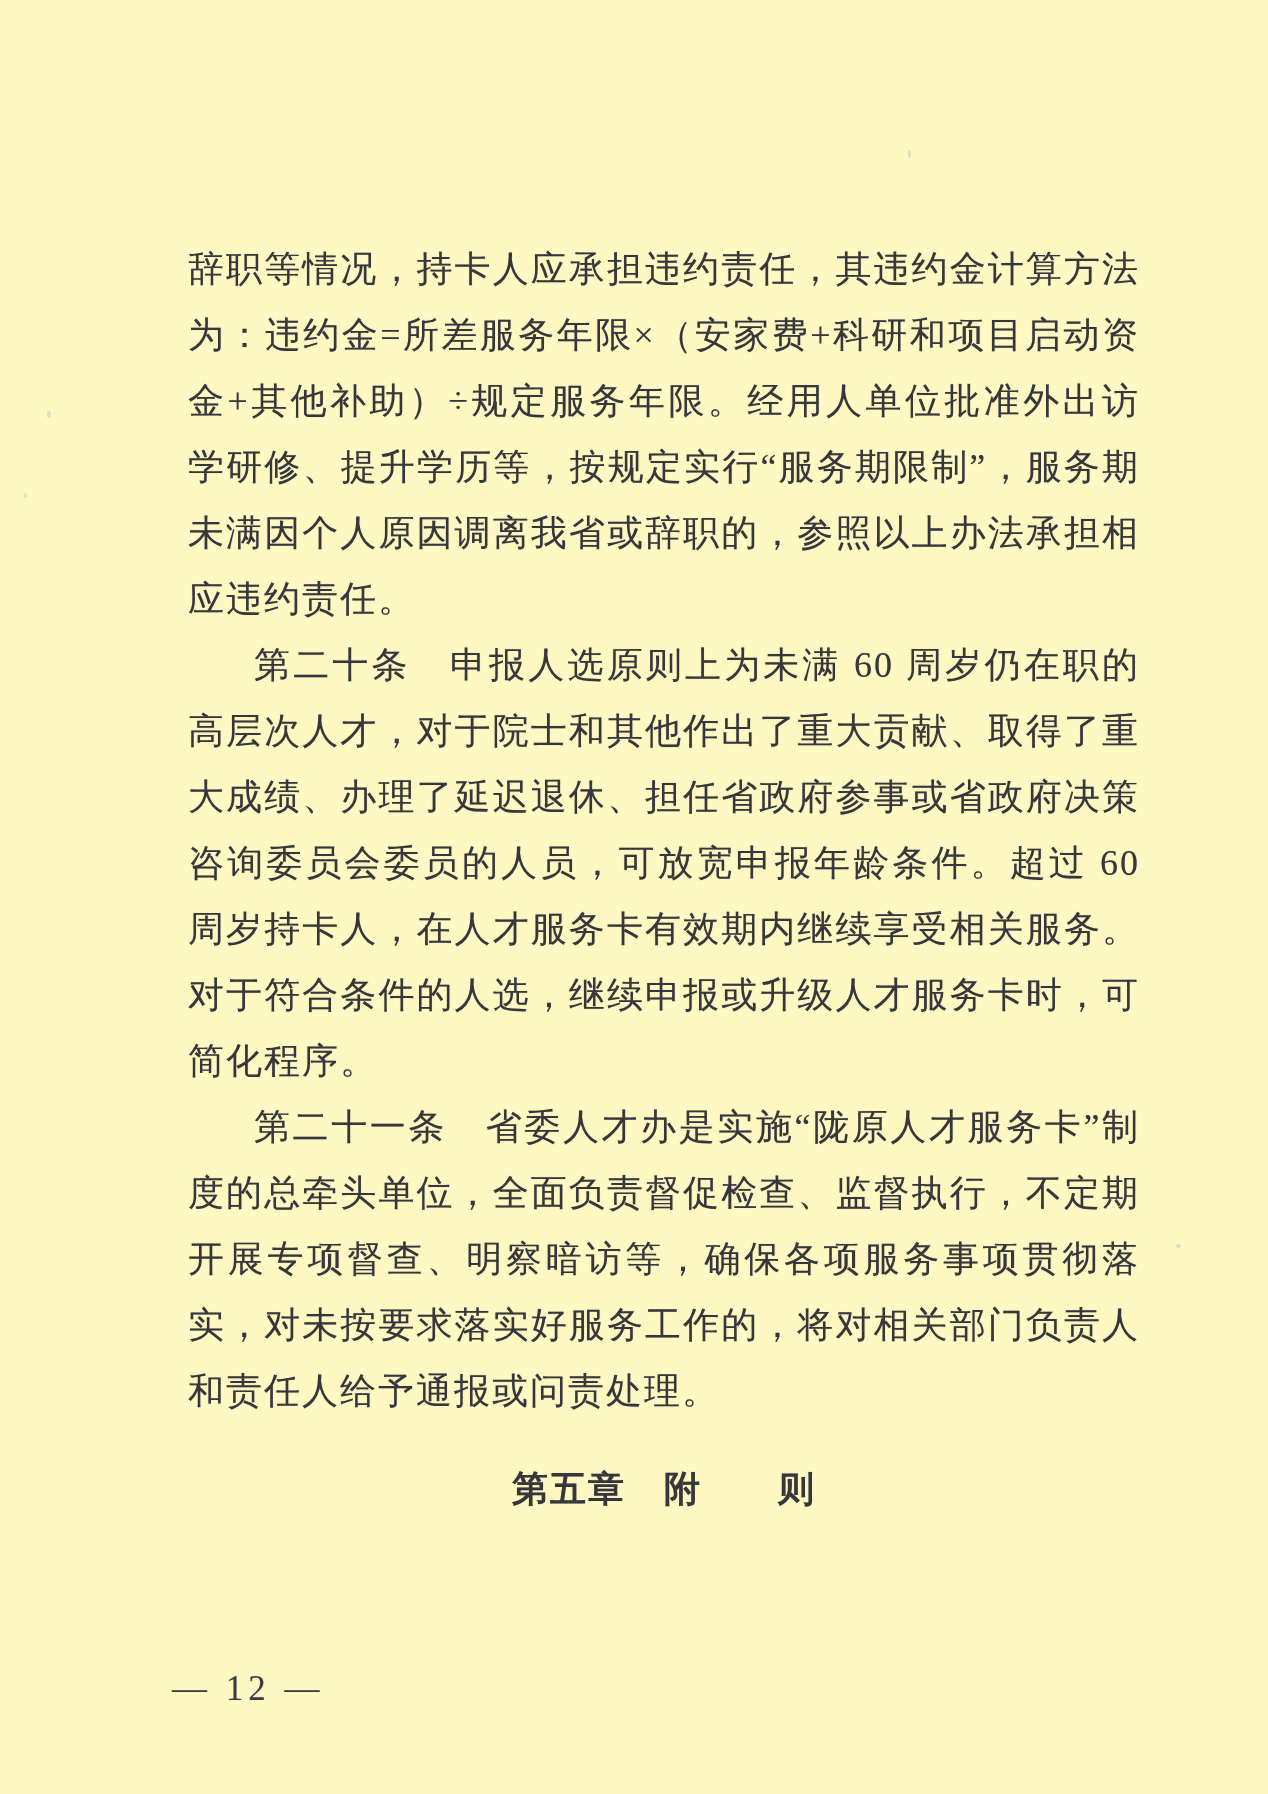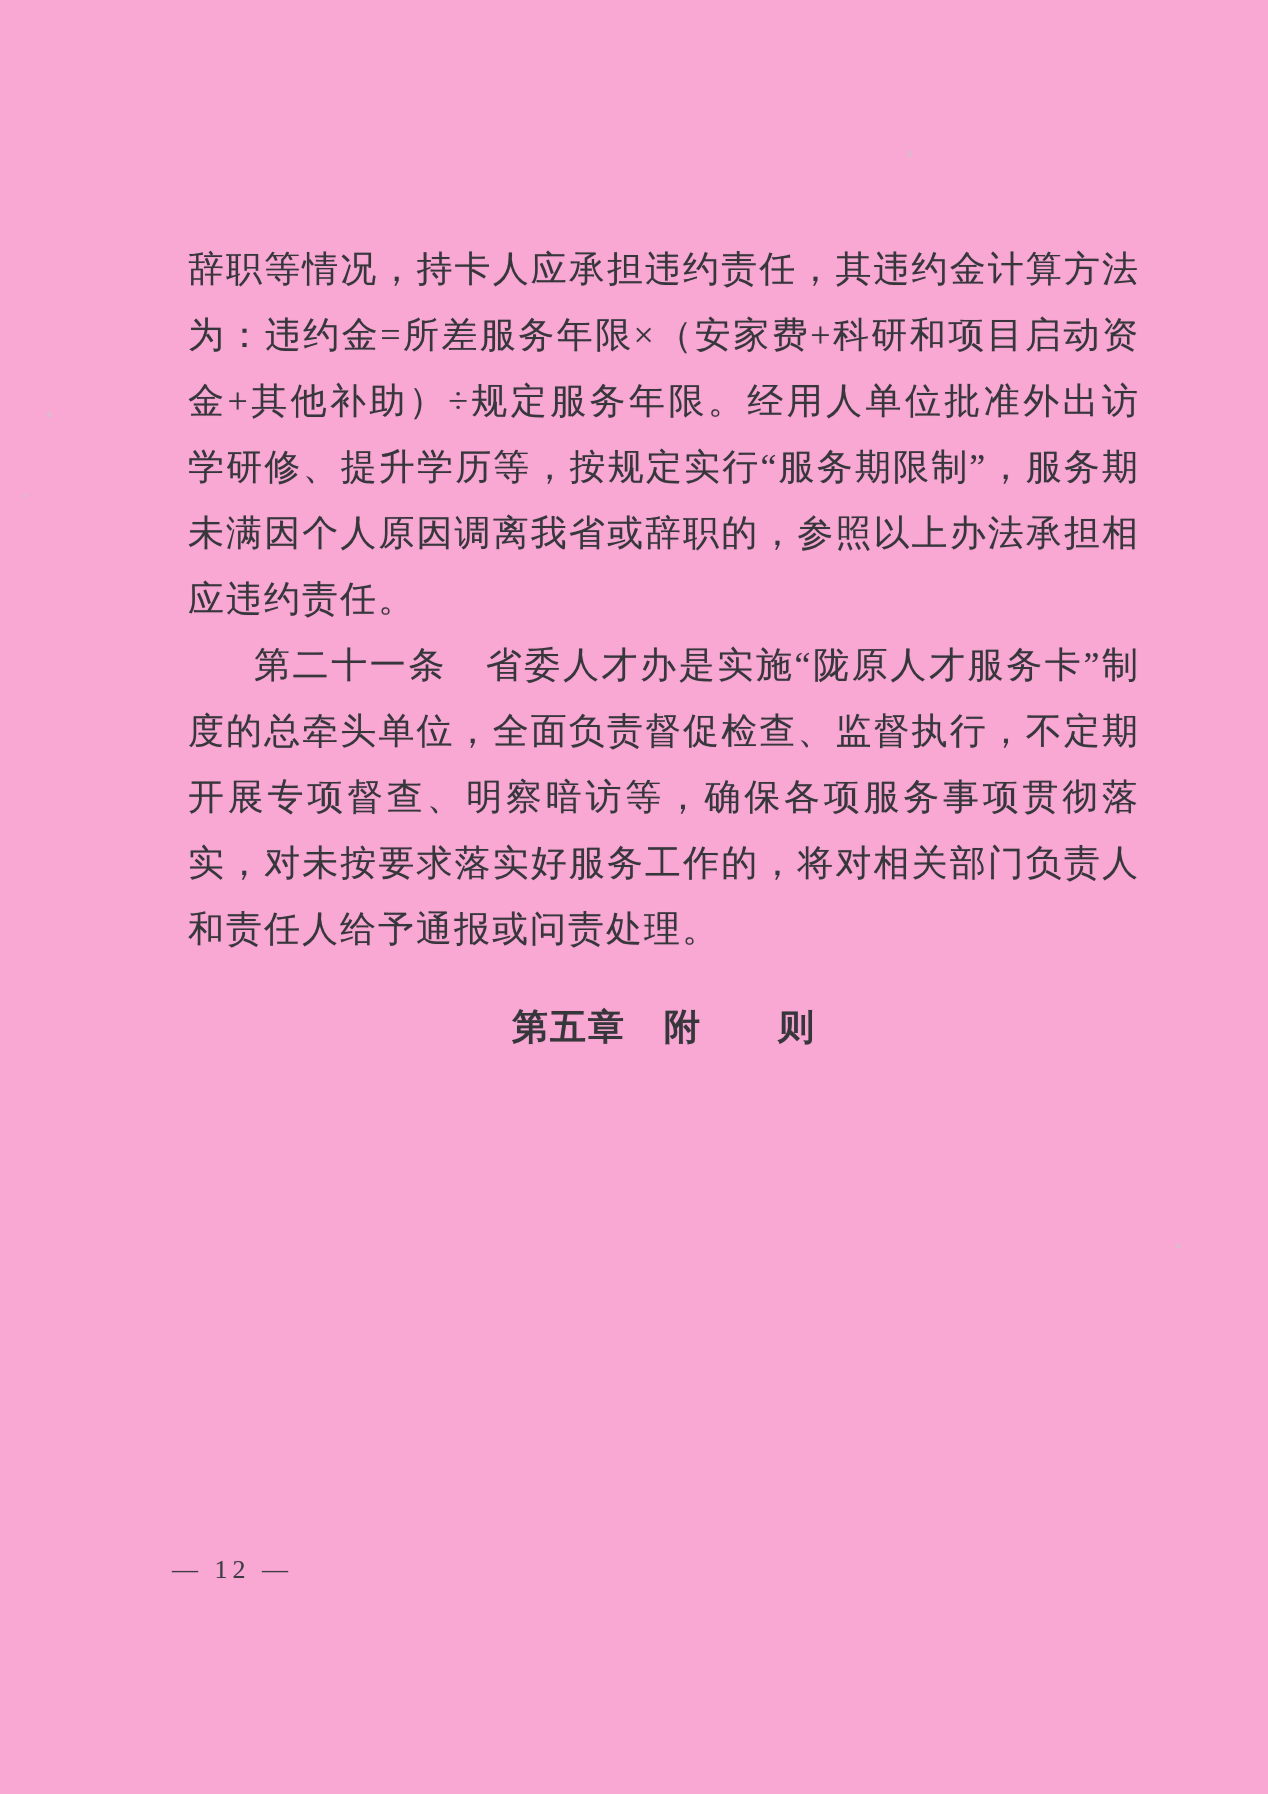--- a/index.html
+++ b/index.html
@@ -10,21 +10,21 @@
   body {
     width: 1268px;
     height: 1794px;
     position: relative;
     overflow: hidden;
     font-family: "Liberation Serif", "DejaVu Serif", serif;
   }
   .page {
     position: absolute;
     inset: 0;
-    background: #f9a8d4;
+    background: #fef9c3;
   }
   .text-block {
     position: absolute;
     left: 188px;
     top: 236px;
     width: 952px;
   }
   .para {
     margin: 0;
     font-size: 36px;
@@ -43,22 +43,22 @@
     line-height: 66px;
     letter-spacing: 2px;
     text-align: center;
     font-weight: bold;
     color: #36363b;
     text-shadow: 0 0 1px rgba(70, 70, 85, 0.35);
   }
   .page-number {
     position: absolute;
     left: 172px;
-    top: 1549px;
-    font-size: 26px;
+    top: 1668px;
+    font-size: 35px;
     line-height: 42px;
     letter-spacing: 5px;
     color: #3c3c42;
     text-shadow: 0 0 1px rgba(70, 70, 85, 0.3);
   }
   .speck {
     position: absolute;
     background: #c8c8c8;
     border-radius: 50%;
     opacity: 0.55;
@@ -69,20 +69,21 @@
   .speck.s4 { left: 908px;  top: 150px;  width: 3px; height: 8px; }
 </style>
 </head>
 <body>
 
 <div class="page">
 
   <main class="text-block">
     <p class="para">辞职等情况，持卡人应承担违约责任，其违约金计算方法为：违约金=所差服务年限×（安家费+科研和项目启动资金+其他补助）÷规定服务年限。经用人单位批准外出访学研修、提升学历等，按规定实行“服务期限制”，服务期未满因个人原因调离我省或辞职的，参照以上办法承担相应违约责任。</p>
 
+    <p class="para indent">第二十条　申报人选原则上为未满 60 周岁仍在职的高层次人才，对于院士和其他作出了重大贡献、取得了重大成绩、办理了延迟退休、担任省政府参事或省政府决策咨询委员会委员的人员，可放宽申报年龄条件。超过 60 周岁持卡人，在人才服务卡有效期内继续享受相关服务。对于符合条件的人选，继续申报或升级人才服务卡时，可简化程序。</p>
 
     <p class="para indent">第二十一条　省委人才办是实施“陇原人才服务卡”制度的总牵头单位，全面负责督促检查、监督执行，不定期开展专项督查、明察暗访等，确保各项服务事项贯彻落实，对未按要求落实好服务工作的，将对相关部门负责人和责任人给予通报或问责处理。</p>
 
     <h2 class="chapter">第五章　附　　则</h2>
 
   </main>
 
   <div class="page-number">— 12 —</div>
 
   <div class="speck s1"></div>

